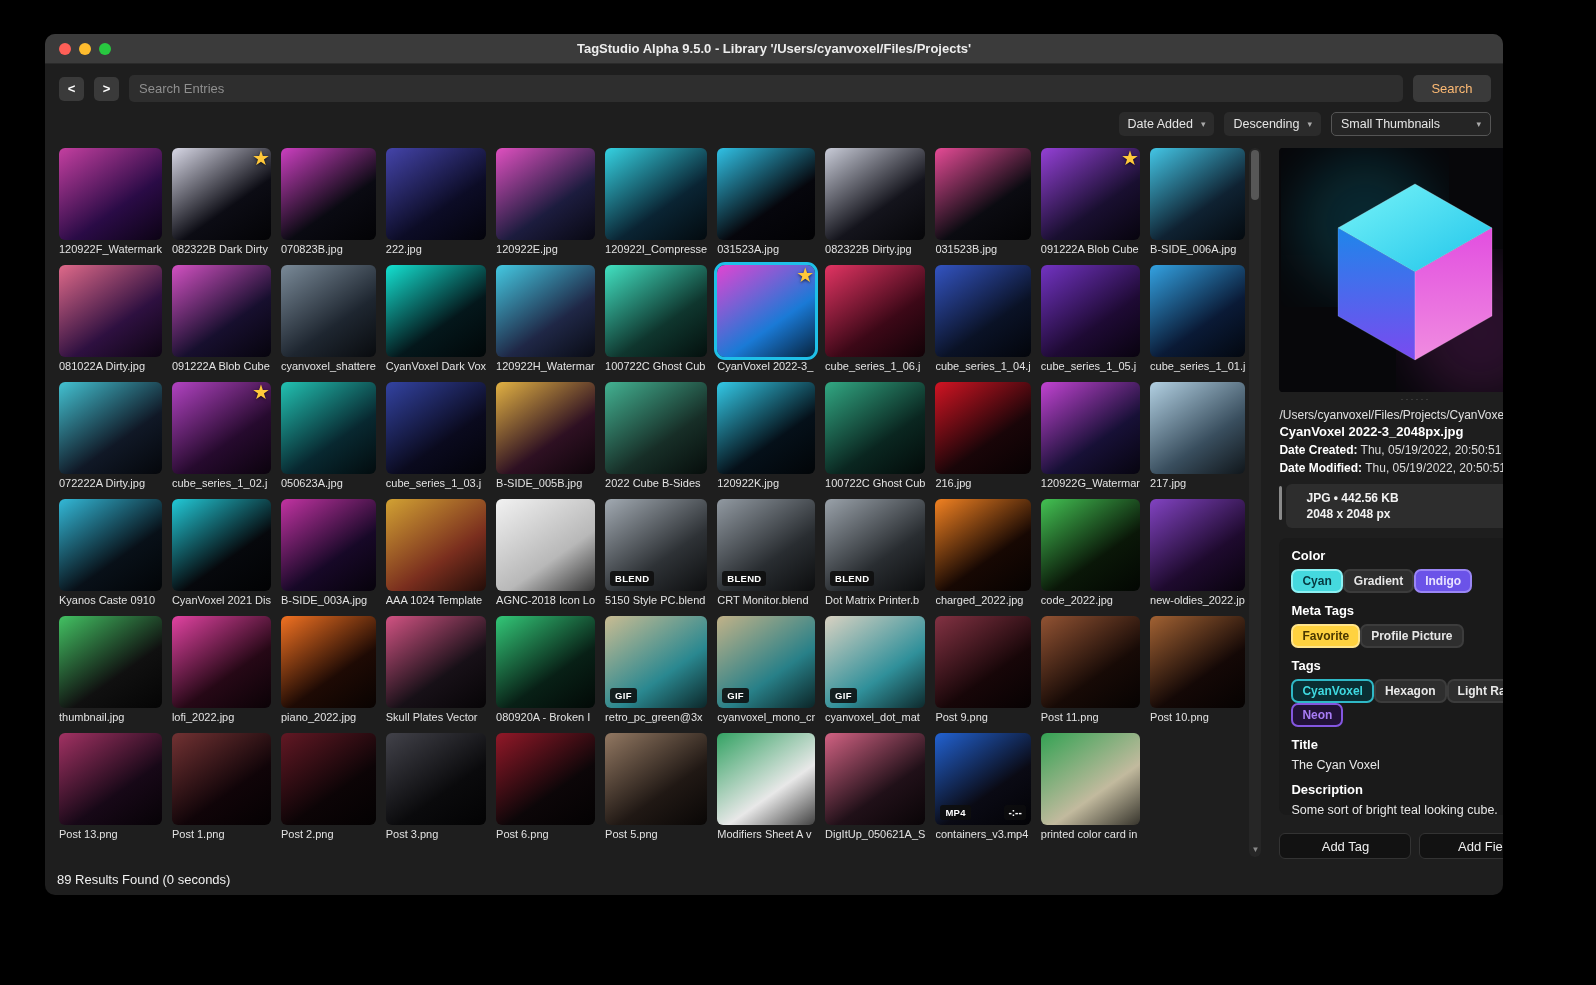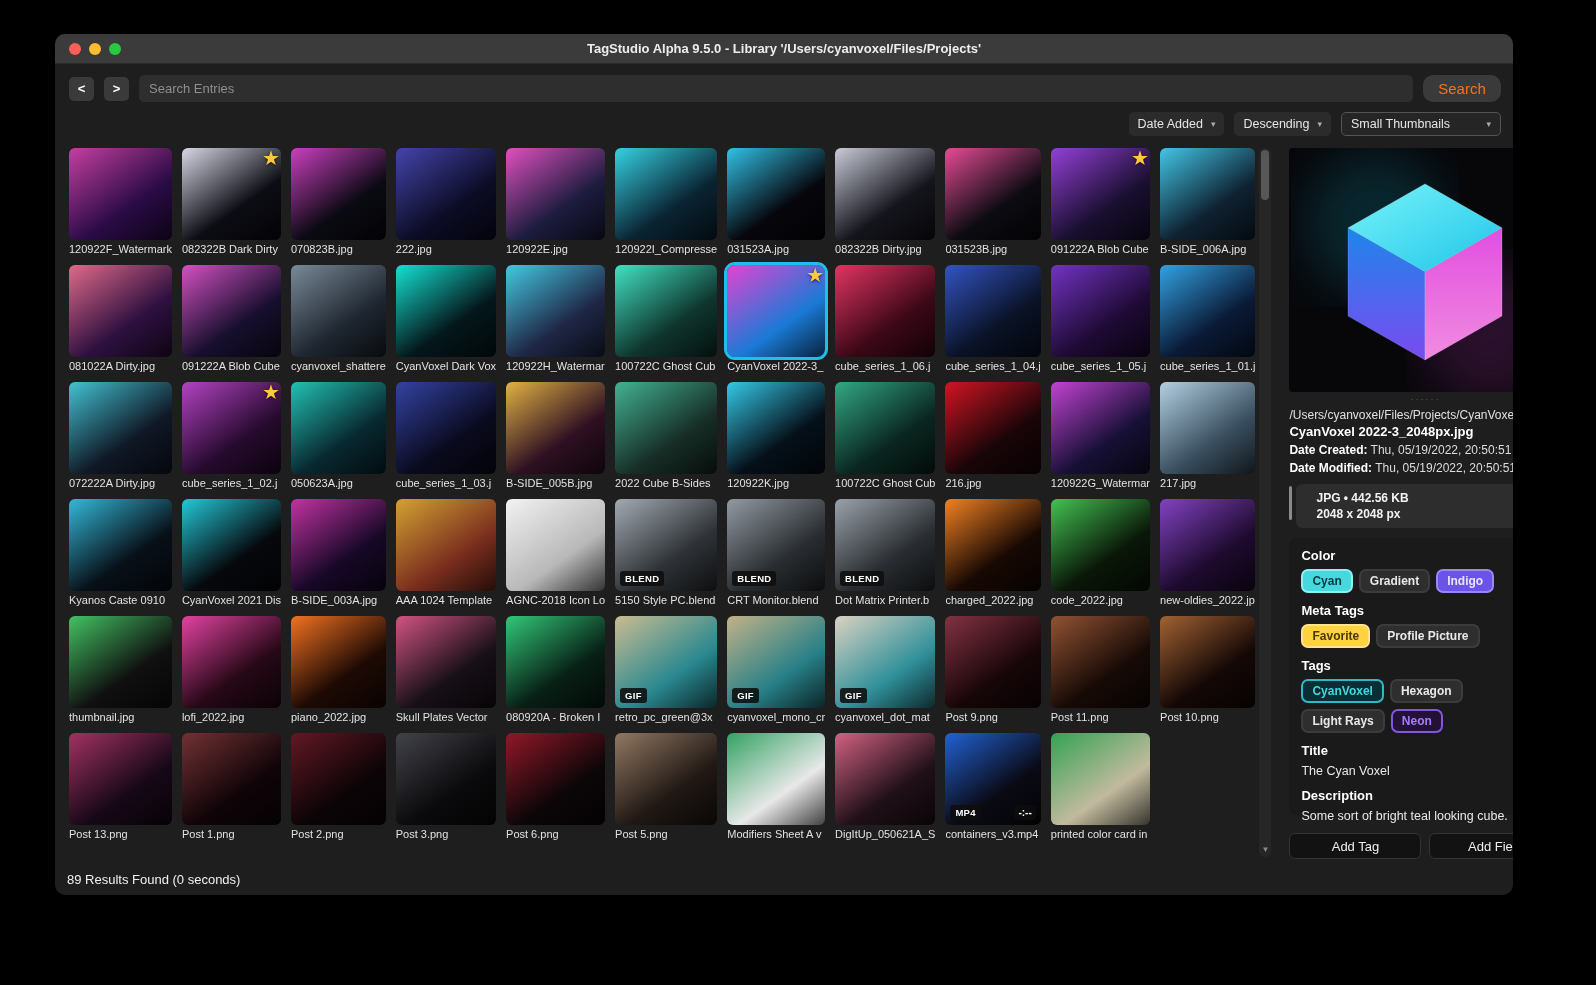--- a/index.html
+++ b/index.html
@@ -1,37 +1,37 @@
 <!DOCTYPE html>
 <html><head>
 <meta charset="utf-8">
 <style>
   * { margin:0; padding:0; box-sizing:border-box; }
   html,body { width:1596px; height:985px; background:#000; overflow:hidden;
               font-family:"Liberation Sans", sans-serif; }
-  .window { position:absolute; left:55px; top:34px; width:1458px; height:861px;
+  .window { position:absolute; left:45px; top:34px; width:1458px; height:861px;
             background:#1e1e1e; border-radius:10px; display:flex; flex-direction:column; overflow:hidden; }
 
   
   .titlebar { height:30px; background:#3b3b3b; border-bottom:1px solid #2a2a2a;
               display:flex; align-items:center; justify-content:center; position:relative; flex:0 0 auto; }
   .lights { position:absolute; left:14px; top:9px; display:flex; gap:8px; }
   .light { width:12px; height:12px; border-radius:50%; }
   .light.red{background:#ff5f57}.light.yellow{background:#febc2e}.light.green{background:#28c840}
   .title { font-size:13px; font-weight:bold; color:#ededed; }
 
   
   .toolbar { display:flex; align-items:center; gap:10px; padding:11px 12px 0 14px; flex:0 0 auto; }
   .nav-btn { width:25px; height:24px; background:#3a3a3a; border-radius:5px; color:#fff;
              font-size:13px; font-weight:bold; display:flex; align-items:center; justify-content:center; cursor:default; }
   .search-input { flex:1; height:27px; background:#2e2e2e; border:none; border-radius:5px;
                   color:#ddd; padding:0 10px; font-size:13px; outline:none; }
   .search-input::placeholder { color:#8f8f8f; }
-  .search-btn { width:78px; height:27px; background:#3a3a3a; border:none; border-radius:10px;
-                color:#f97316; font-size:15px; }
+  .search-btn { width:78px; height:27px; background:#3a3a3a; border:none; border-radius:5px;
+                color:#fdba74; font-size:13px; }
 
   
   .sortbar { display:flex; justify-content:flex-end; gap:10px; padding:10px 12px 0 0; flex:0 0 auto; }
   .dropdown { display:flex; align-items:center; gap:8px; background:#2b2b2b; border-radius:5px;
               padding:3px 9px; font-size:12.5px; color:#e5e5e5; height:24px; }
   .dropdown .caret { color:#aaa; font-size:9px; }
   .dropdown.combo { border:1px solid #555; background:#252525; width:160px; justify-content:space-between; }
 
   
   .main { flex:1; display:flex; align-items:stretch; min-height:0; }
@@ -62,21 +62,21 @@
   .filename { font-size:13px; font-weight:bold; color:#fff; margin-top:2px; }
   .date-line { font-size:12px; color:#ddd; margin-top:4px; }
   .date-line b { color:#fff; }
   .fileinfo-row { display:flex; margin-top:9px; gap:4px; }
   .mini-sb { width:3px; height:34px; background:#8a8a8a; border-radius:2px; margin-top:2px; flex:0 0 auto; }
   .fileinfo { background:#2d2d2d; border-radius:6px; padding:6px 20px; flex:1; }
   .fileinfo div { font-size:12px; font-weight:bold; color:#f2f2f2; line-height:16px; }
   .fields { margin-top:10px; background:#1a1a1a; border-radius:8px; padding:10px 12px; flex:1; min-height:0; }
   .sec-h { font-size:13px; font-weight:bold; color:#fff; margin:10px 0 6px; }
   .sec-h.first { margin-top:0; }
-  .pill-row { display:flex; flex-wrap:wrap; gap:6px; }
+  .pill-row { display:flex; flex-wrap:wrap; }
   .pill { padding:2px 9px; border-radius:7px; font-size:12px; font-weight:bold; line-height:16px; }
   .pill.cyan-solid { background:#45d9de; color:#073940; border:2px solid #8df0f2; }
   .pill.gray { background:#2e2e2e; color:#e8e8e8; border:2px solid #3c3c3c; }
   .pill.indigo-solid { background:#6b53e8; color:#e9e3ff; border:2px solid #9a86f5; }
   .pill.yellow-solid { background:#ffd23f; color:#4a3800; border:2px solid #ffe48a; }
   .pill.cyan-outline { background:#0a2e33; color:#3fd9e0; border:2px solid #2fb8c6; }
   .pill.purple-outline { background:#221238; color:#a87cf5; border:2px solid #8456e0; }
   .value-text { font-size:12.5px; color:#e8e8e8; }
   .panel-buttons { display:flex; gap:8px; margin-top:18px; flex:0 0 auto; }
   .panel-btn { flex:1; height:26px; background:#121212; border:1px solid #333; border-radius:6px;

